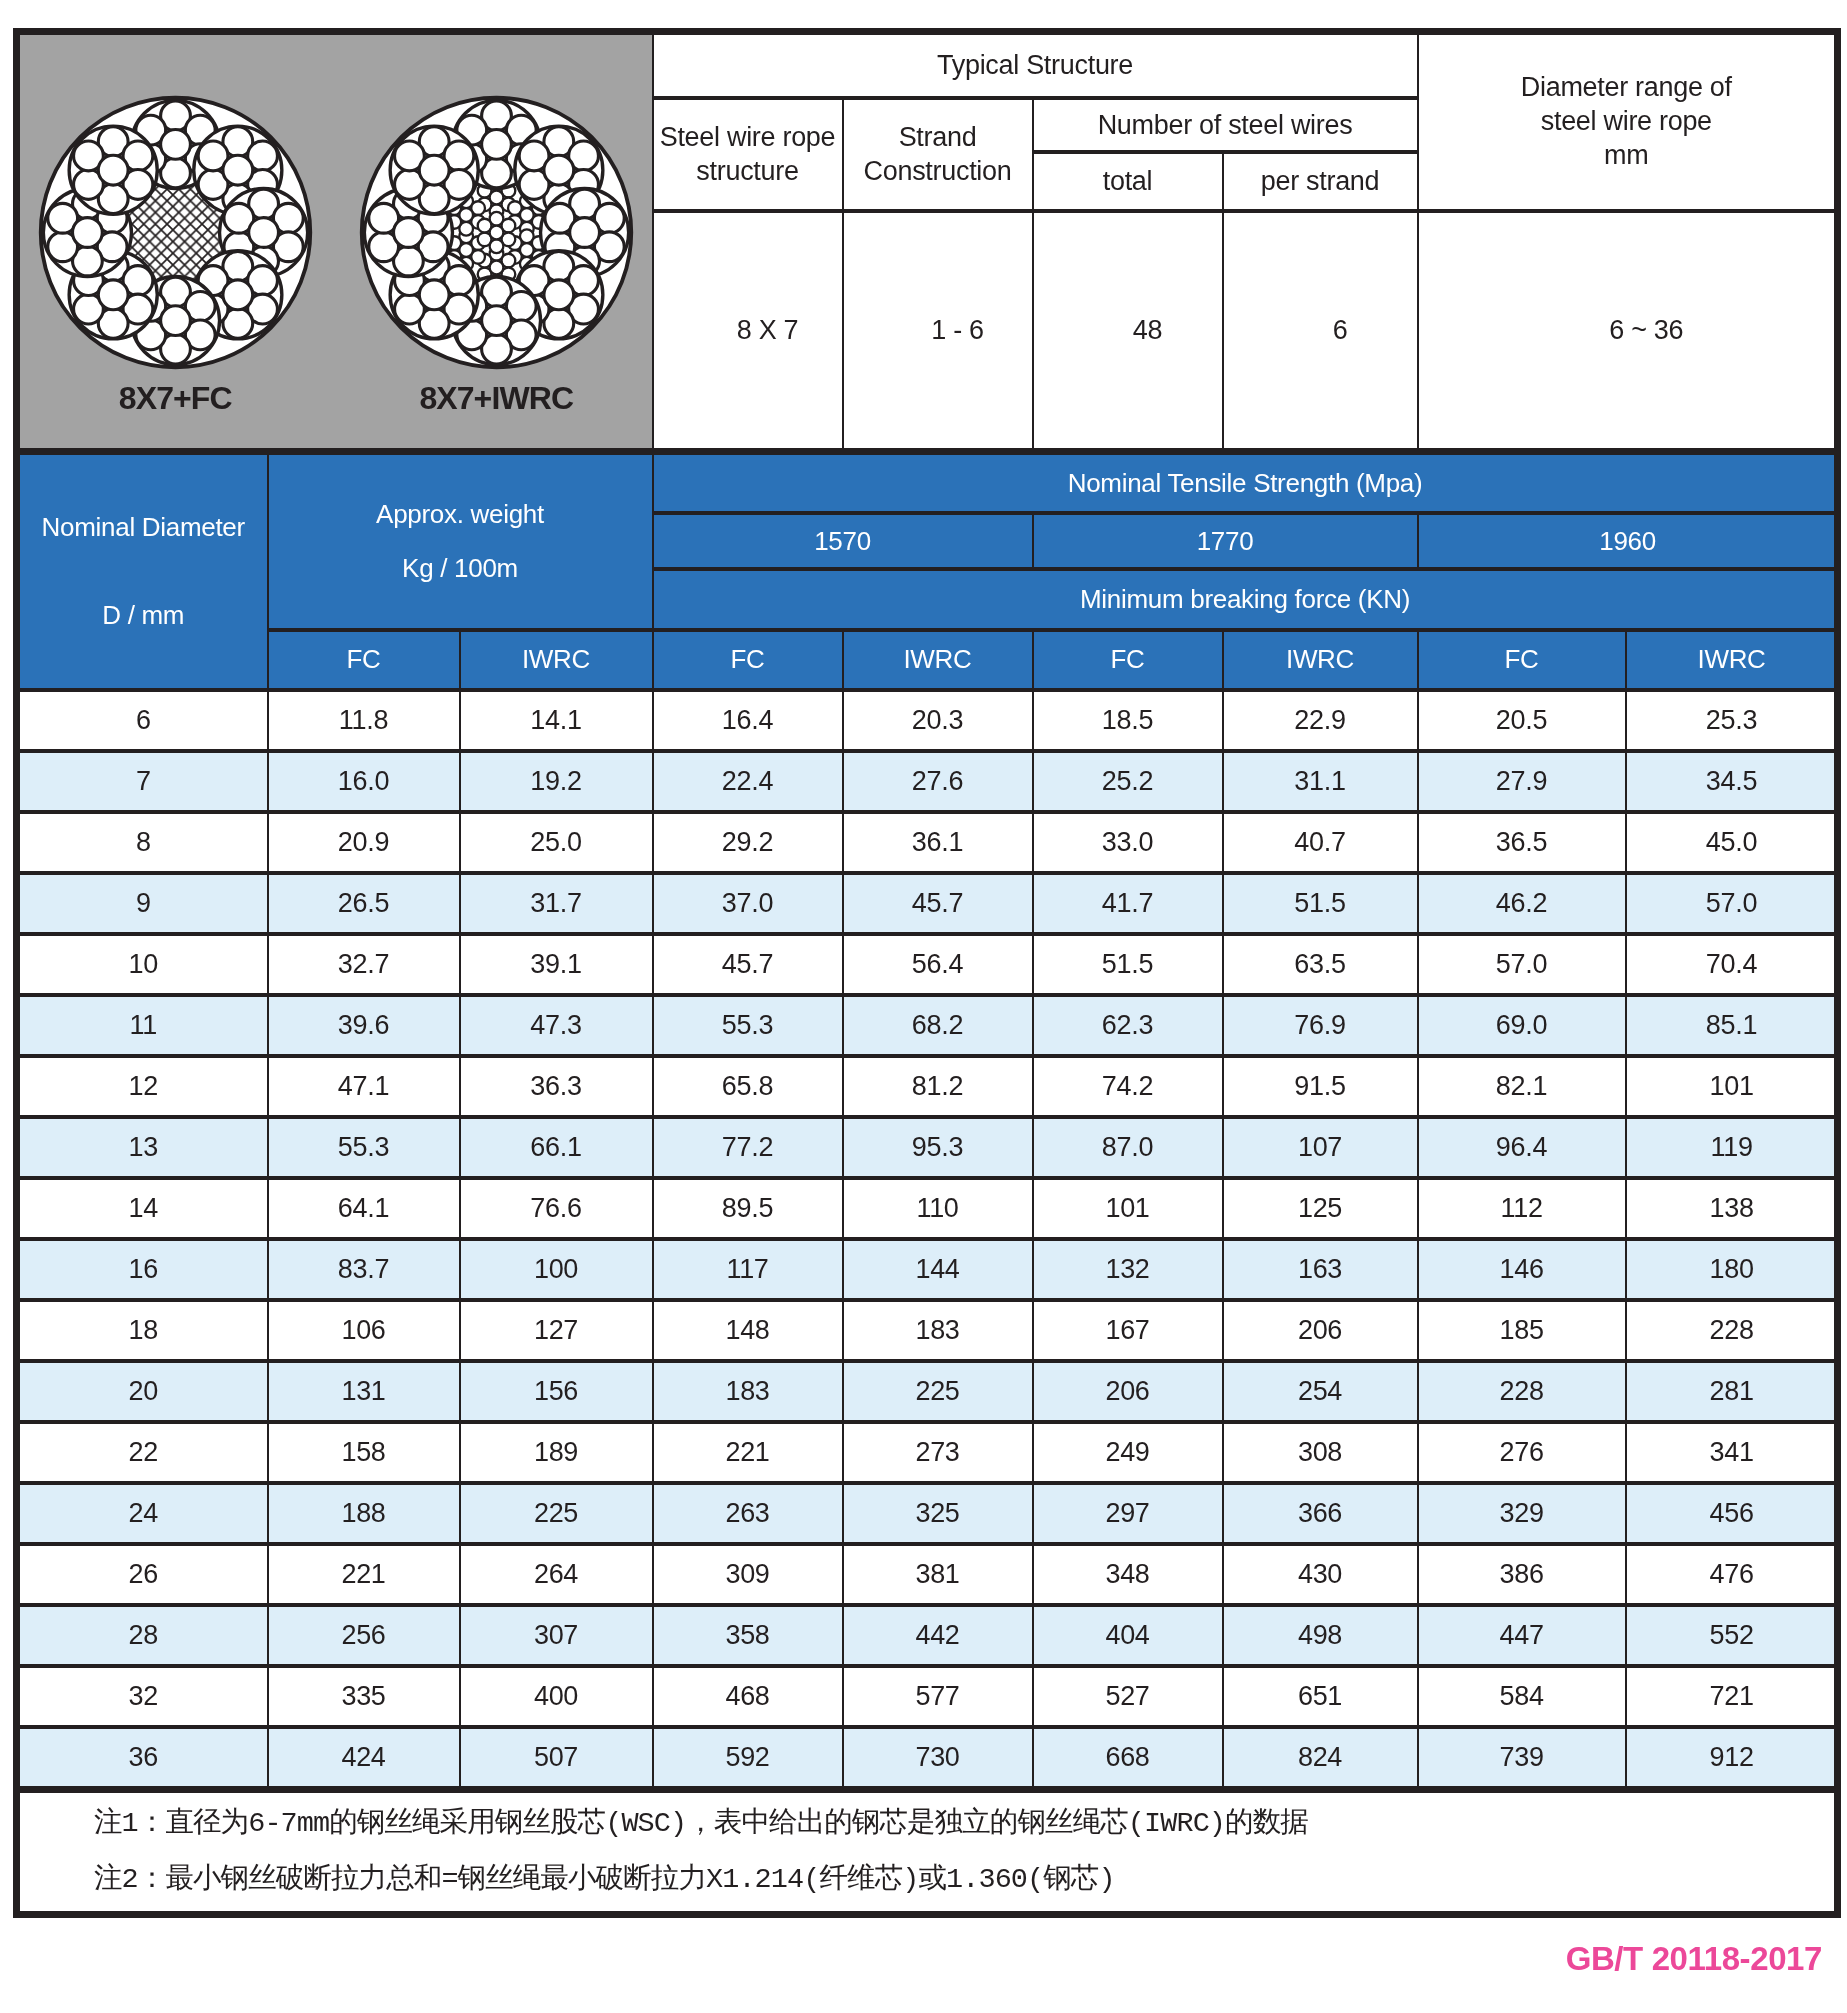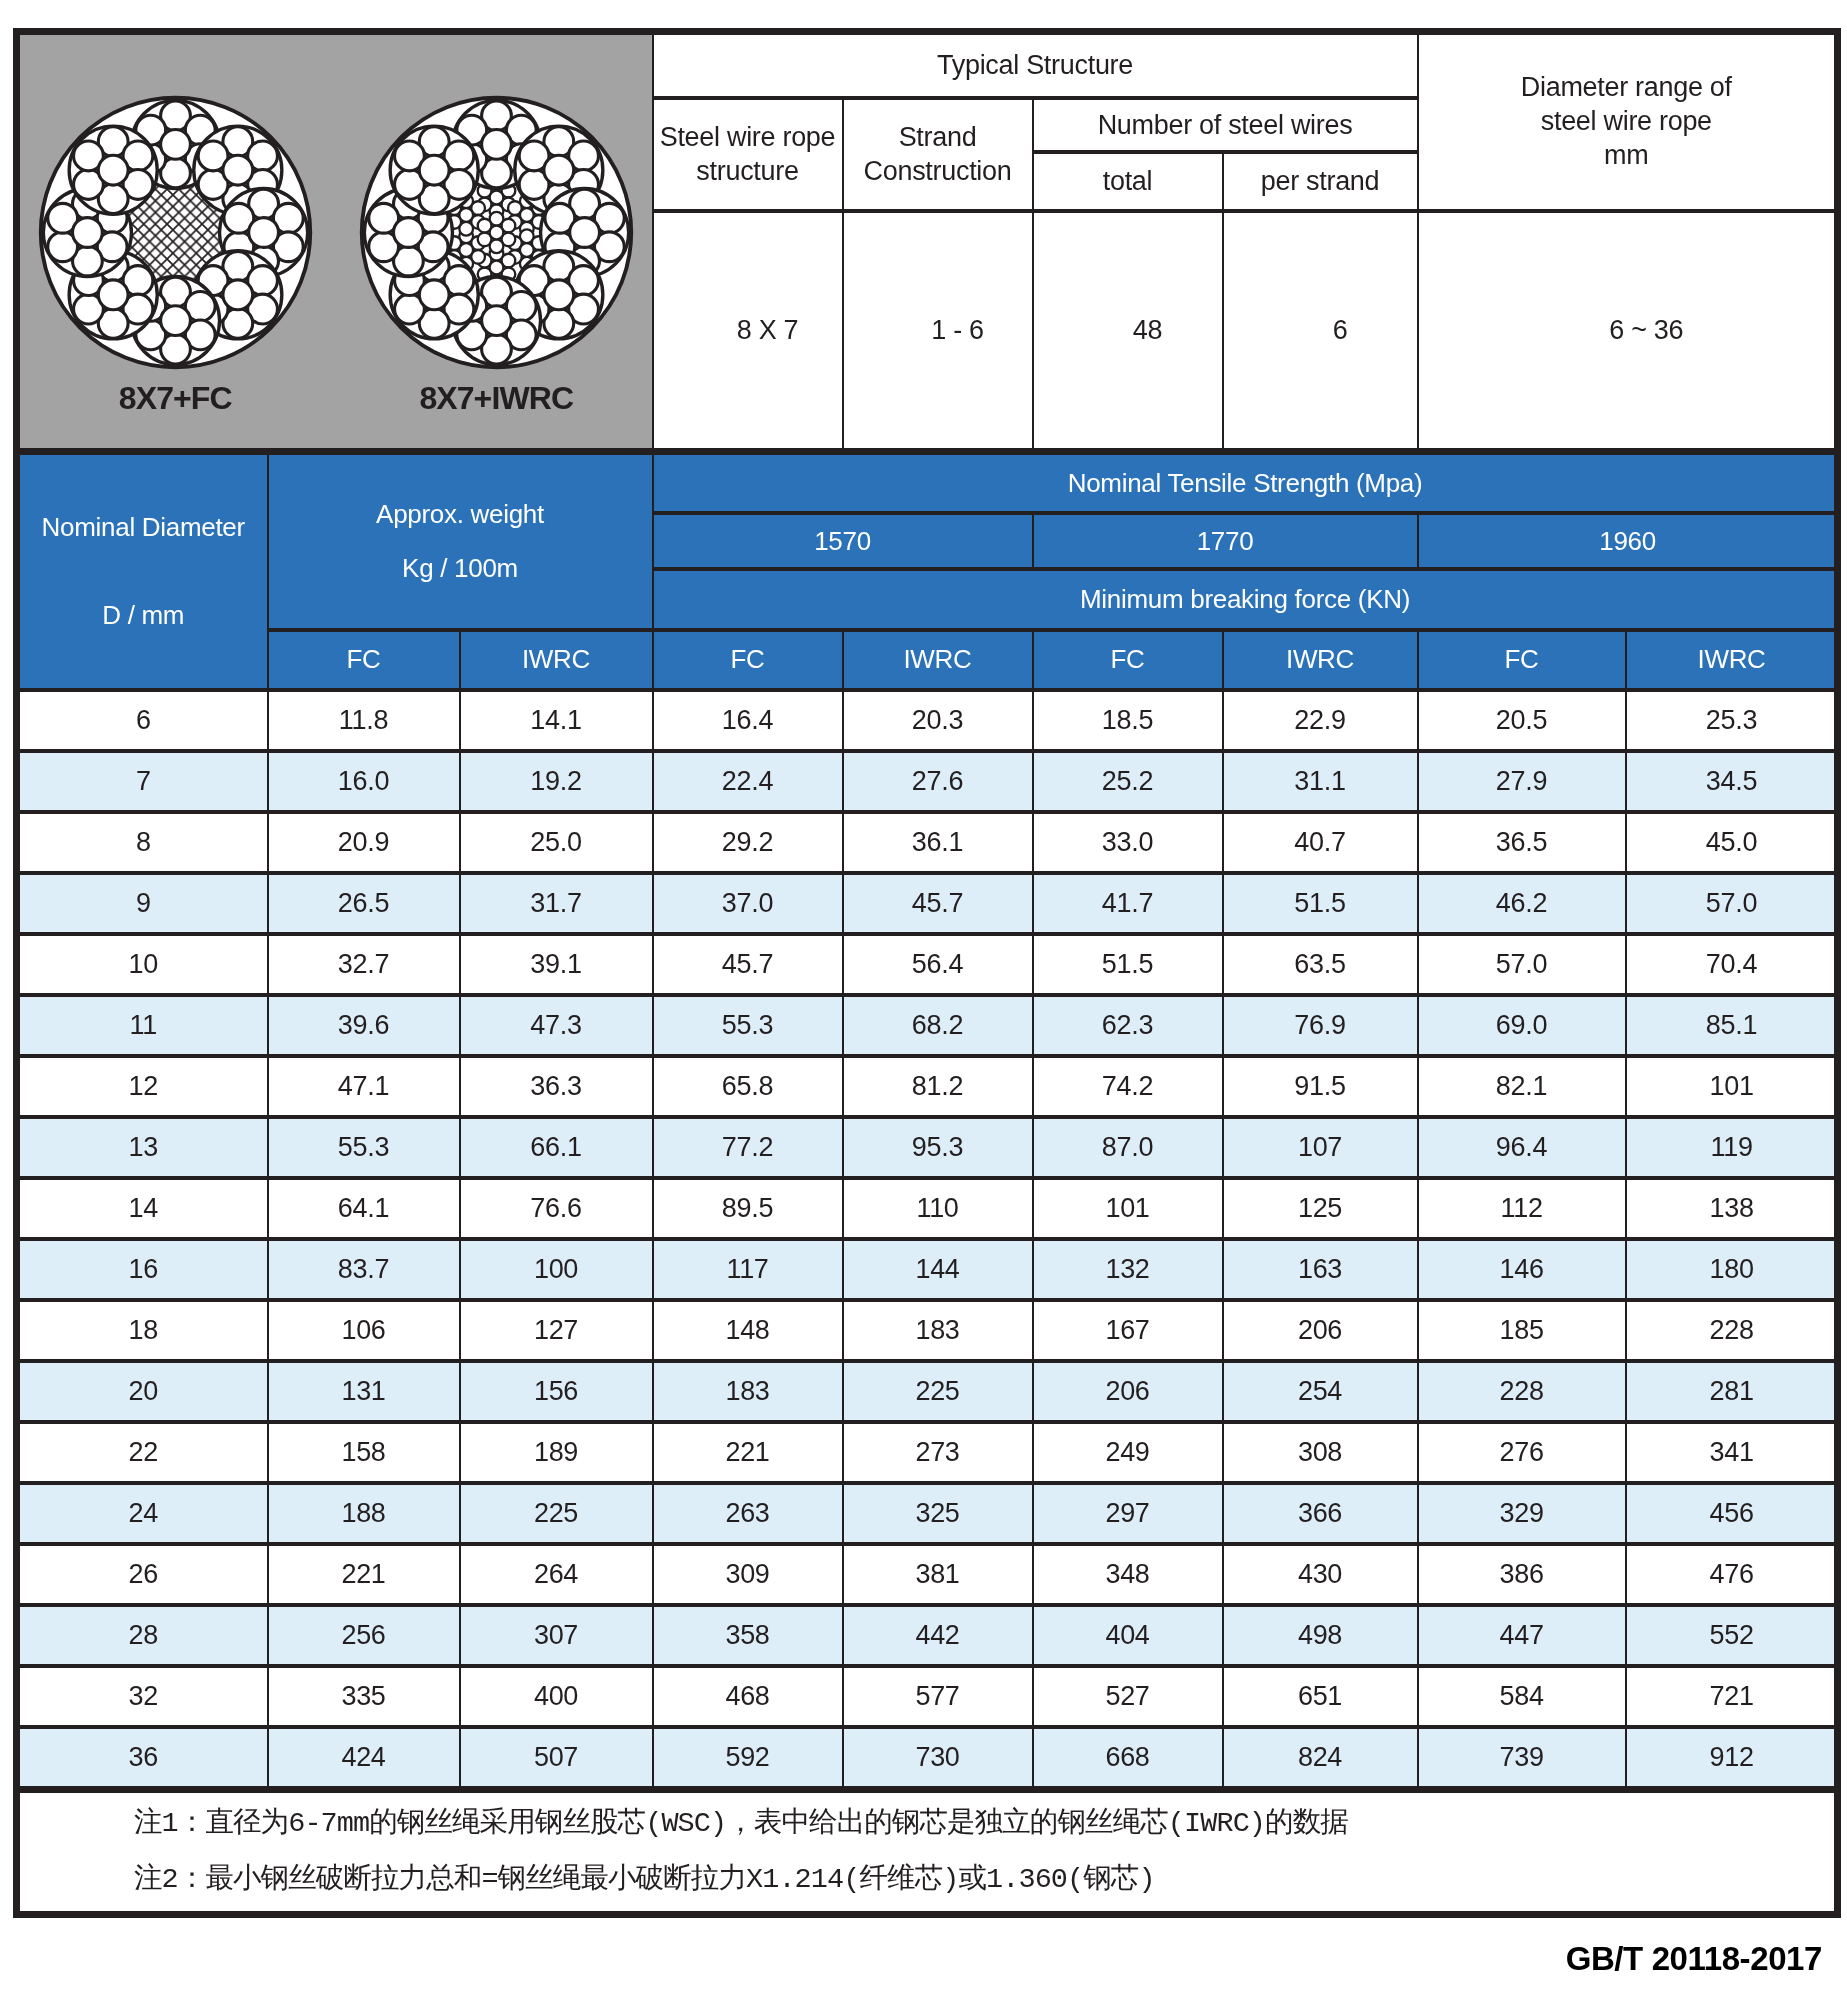--- a/index.html
+++ b/index.html
@@ -59,34 +59,34 @@
   
   tr.data td{height:57px;font-size:27px;}
   tr.data.alt td{background:#ddeef9;}
 
   
   tr.notes-row td{
     border-top-width:7px;
     height:118px;
     text-align:left;vertical-align:middle;
   }
-  .notes-inner{padding-left:114px;}
+  .notes-inner{padding-left:74px;}
   .note-line{
     font-family:"Liberation Mono","DejaVu Sans",sans-serif;
     font-size:28.5px;
     line-height:1.95;
     letter-spacing:-0.9px;
     white-space:nowrap;
   }
 
   .footer-standard{
     position:absolute;
     right:26px;top:1940px;
     font-size:33px;font-weight:bold;
-    color:#000000;
+    color:#ec4899;
     letter-spacing:-0.4px;
   }
 </style>
 </head>
 <body>
 
 <div class="sheet">
 
 <table class="spec">
   <colgroup>

